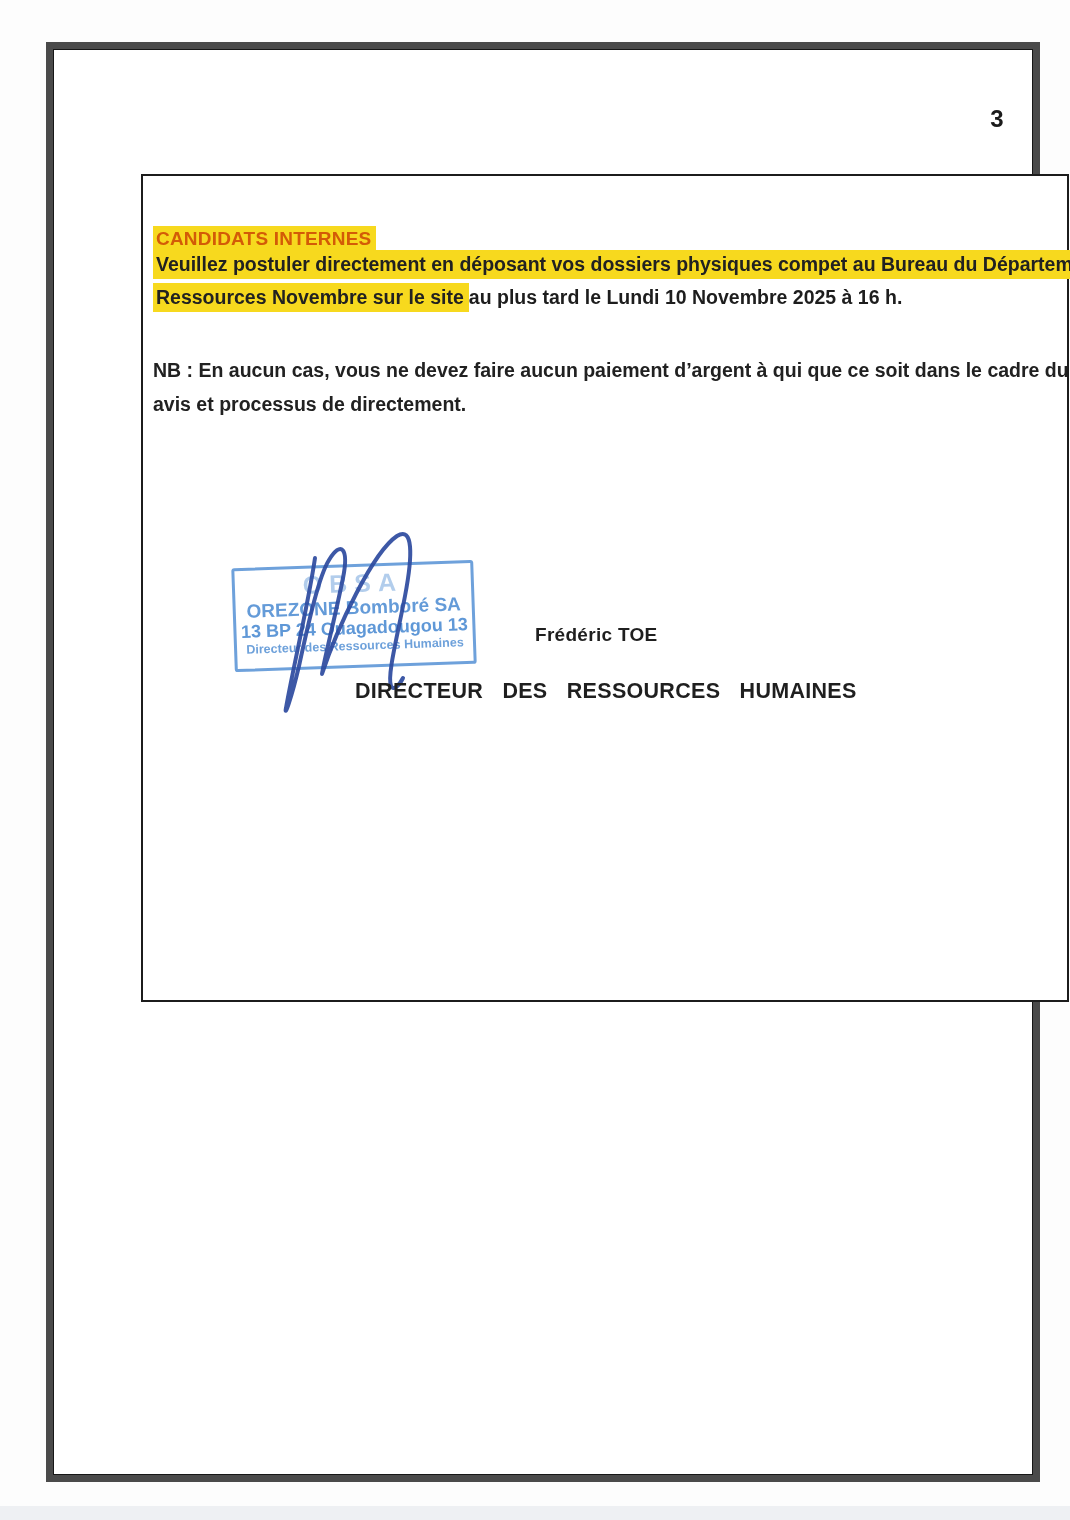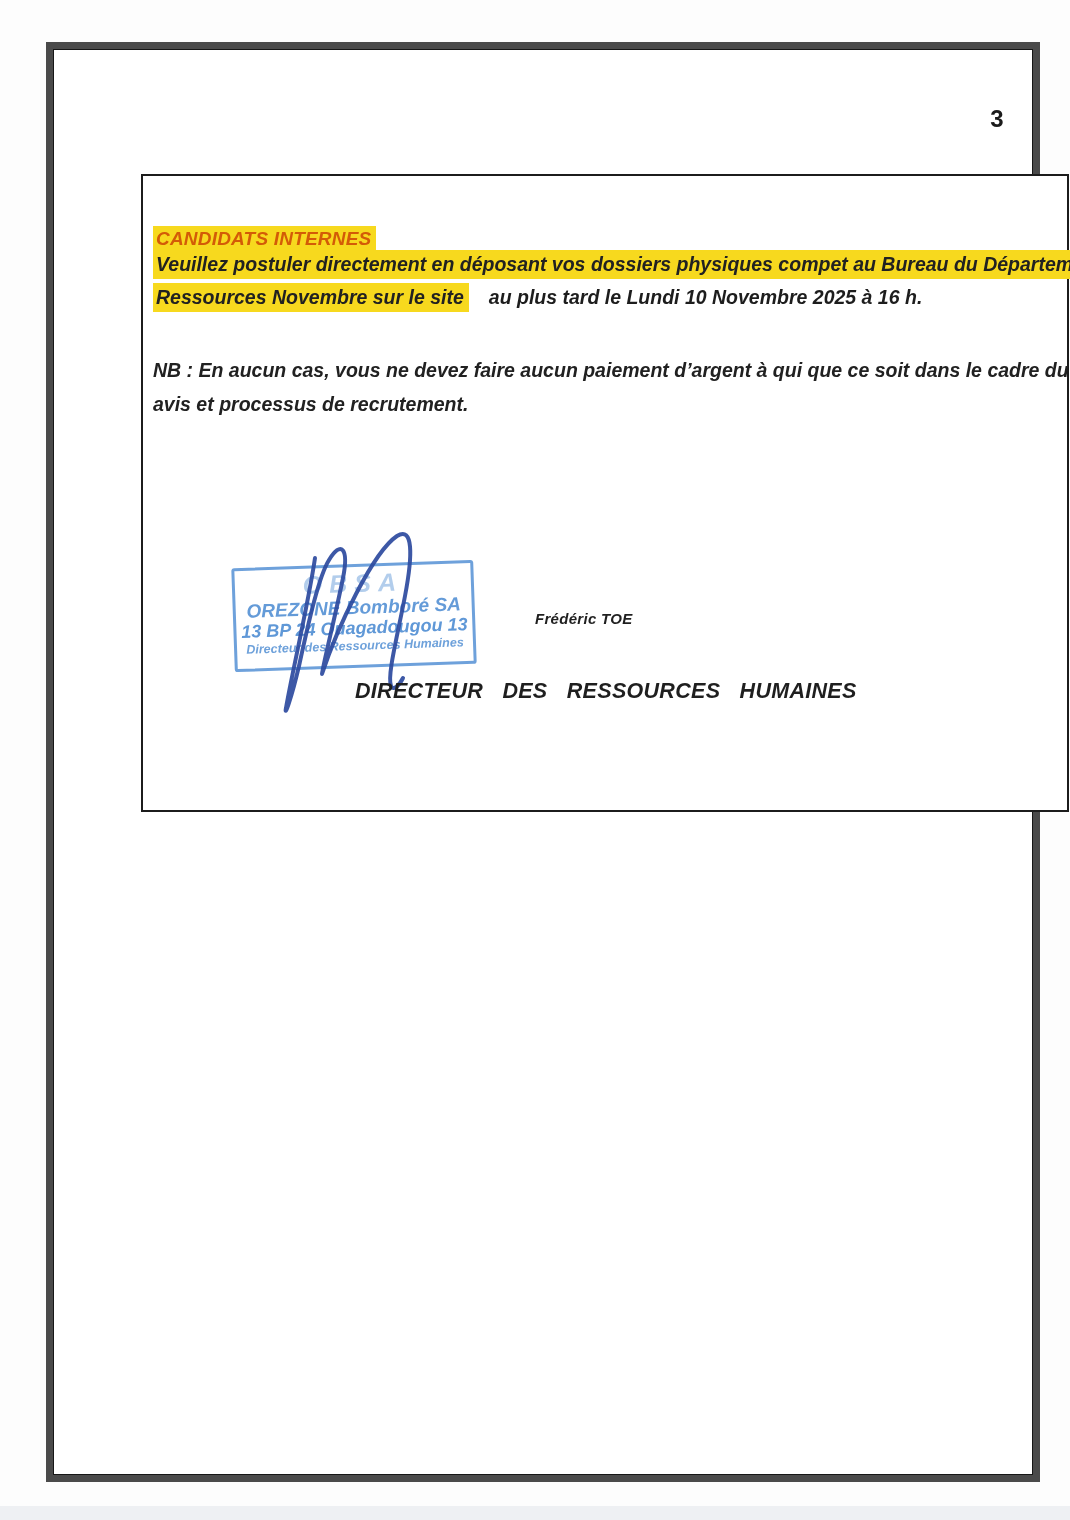--- a/index.html
+++ b/index.html
@@ -25,36 +25,36 @@
     background:#ffffff;
     box-shadow:0 0 0 1px #161616 inset;
   }
 
   .page-number{
     position:absolute;left:922px;top:56px;width:44px;
     font-size:24px;font-weight:bold;color:#1b1b1b;text-align:center;
   }
 
   .content-box{
-    position:absolute;left:88px;top:125px;width:928px;height:638px;
-    border:2px solid #1c1c1c;background:#fff;font-style:italic;
+    position:absolute;left:88px;top:125px;width:928px;height:828px;
+    border:2px solid #1c1c1c;background:#fff;
   }
 
   .abs{position:absolute;}
 
   .doc-heading{
     left:10px;top:50px;
     font-size:19px;font-weight:bold;color:var(--heading-orange);
     background:var(--highlight-yellow);
     padding:2px 5px 3px 3px;letter-spacing:.2px;
   }
 
   .doc-line{font-size:19.5px;font-weight:bold;color:var(--body-text);white-space:nowrap;}
   .hl{background:var(--highlight-yellow);padding:3px 5px 4px 3px;}
-  .plain-seg{padding-left:20px;color:#1d1d1d;}
+  .plain-seg{padding-left:0;color:#1d1d1d;}
 
   .line1{left:10px;top:77px;}
   .line2{left:10px;top:110px;}
   .nb-line1{left:10px;top:183px;}
   .nb-line2{left:10px;top:217px;}
   .reserve-line{left:10px;top:256px;}
 
   .stamp{
     left:90px;top:388px;width:242px;height:104px;
     border:3px solid rgba(74,138,210,.8);
@@ -65,22 +65,22 @@
     background:rgba(255,255,255,0);
   }
   .stamp .s1{font-size:25px;letter-spacing:7px;opacity:.42;margin-top:2px;}
   .stamp .s2{font-size:19px;opacity:.85;}
   .stamp .s3{font-size:18px;opacity:.88;}
   .stamp .s4{font-size:12.5px;opacity:.8;margin-top:1px;}
 
   .signature-svg{left:118px;top:352px;width:195px;height:195px;}
 
   .signatory-name{
-    left:392px;top:434px;
-    font-size:15px;font-weight:bold;color:#1f1f1f;letter-spacing:.3px;
+    left:392px;top:448px;
+    font-size:19px;font-weight:bold;color:#1f1f1f;letter-spacing:.3px;
   }
   .signatory-title{
     left:212px;top:503px;
     font-size:21.5px;font-weight:bold;color:#1f1f1f;
     word-spacing:13px;letter-spacing:.3px;
   }
 </style>
 </head>
 <body>
 
@@ -96,21 +96,21 @@
 
       <div class="abs doc-line line1">
         <span class="hl">Veuillez postuler directement en déposant vos dossiers physiques compet au Bureau du Département des</span>
       </div>
 
       <div class="abs doc-line line2">
         <span class="hl">Ressources Novembre sur le site</span><span class="plain-seg">au plus tard le Lundi 10 Novembre 2025 à 16 h.</span>
       </div>
 
       <div class="abs doc-line nb-line1">NB : En aucun cas, vous ne devez faire aucun paiement d’argent à qui que ce soit dans le cadre du présent</div>
-      <div class="abs doc-line nb-line2">avis et processus de recrutement.</div>
+      <div class="abs doc-line nb-line2">avis et processus de directement.</div>
 
 
       <div class="abs stamp">
         <div class="s1">OBSA</div>
         <div class="s2">OREZONE Bomboré SA</div>
         <div class="s3">13 BP 24 Ouagadougou 13</div>
         <div class="s4">Directeur des Ressources Humaines</div>
       </div>
 
       <svg class="abs signature-svg" viewBox="0 0 195 195" fill="none" xmlns="http://www.w3.org/2000/svg">

